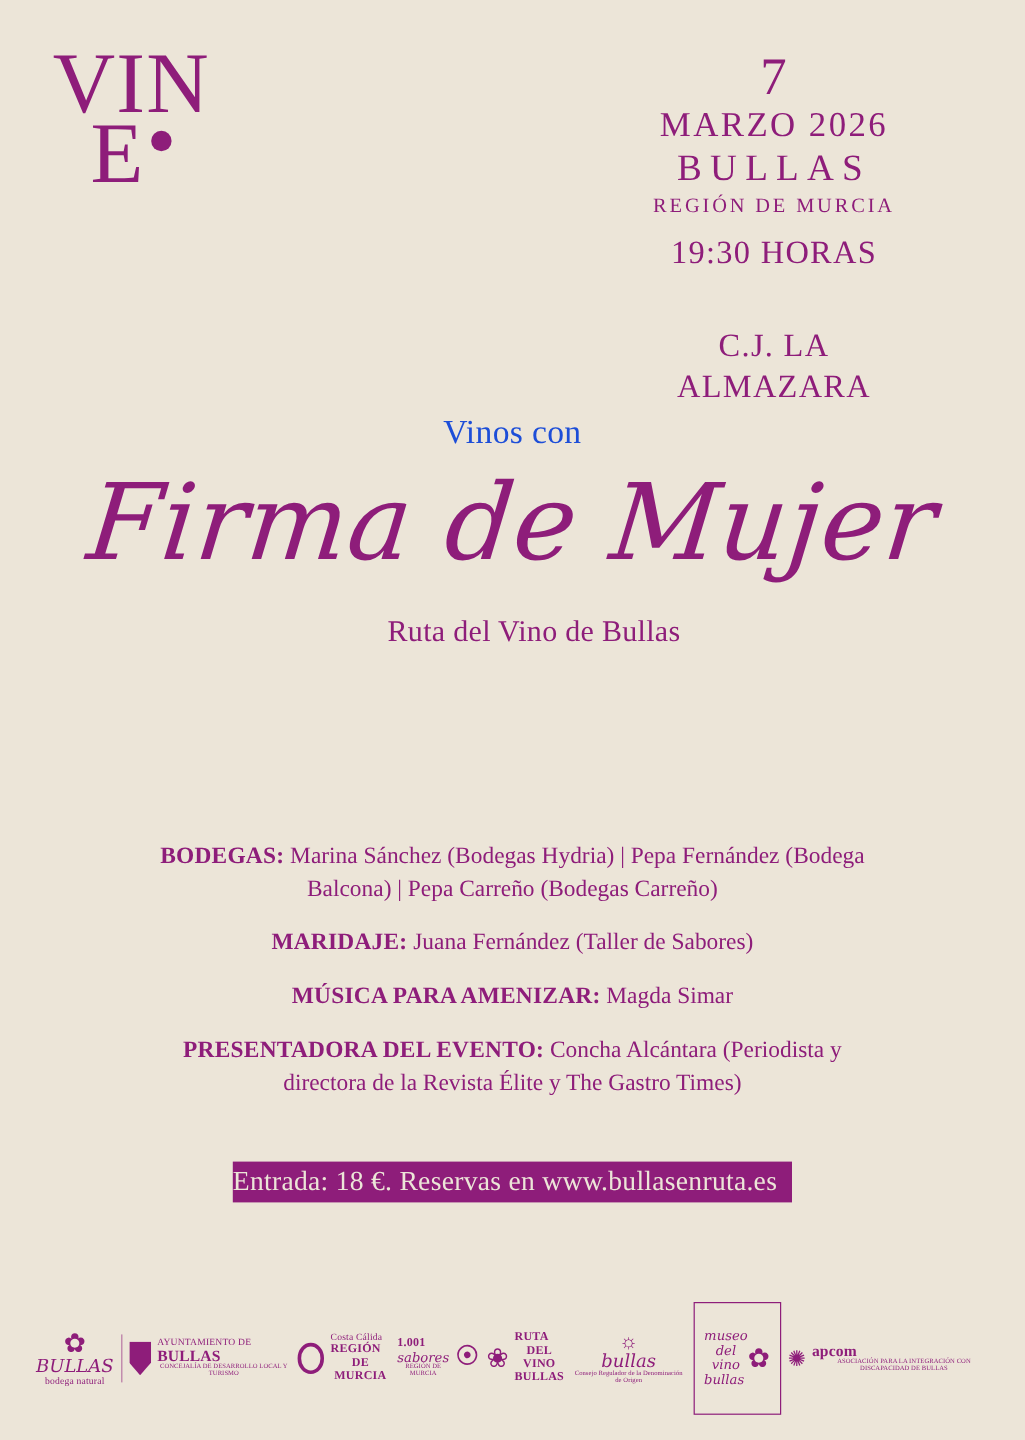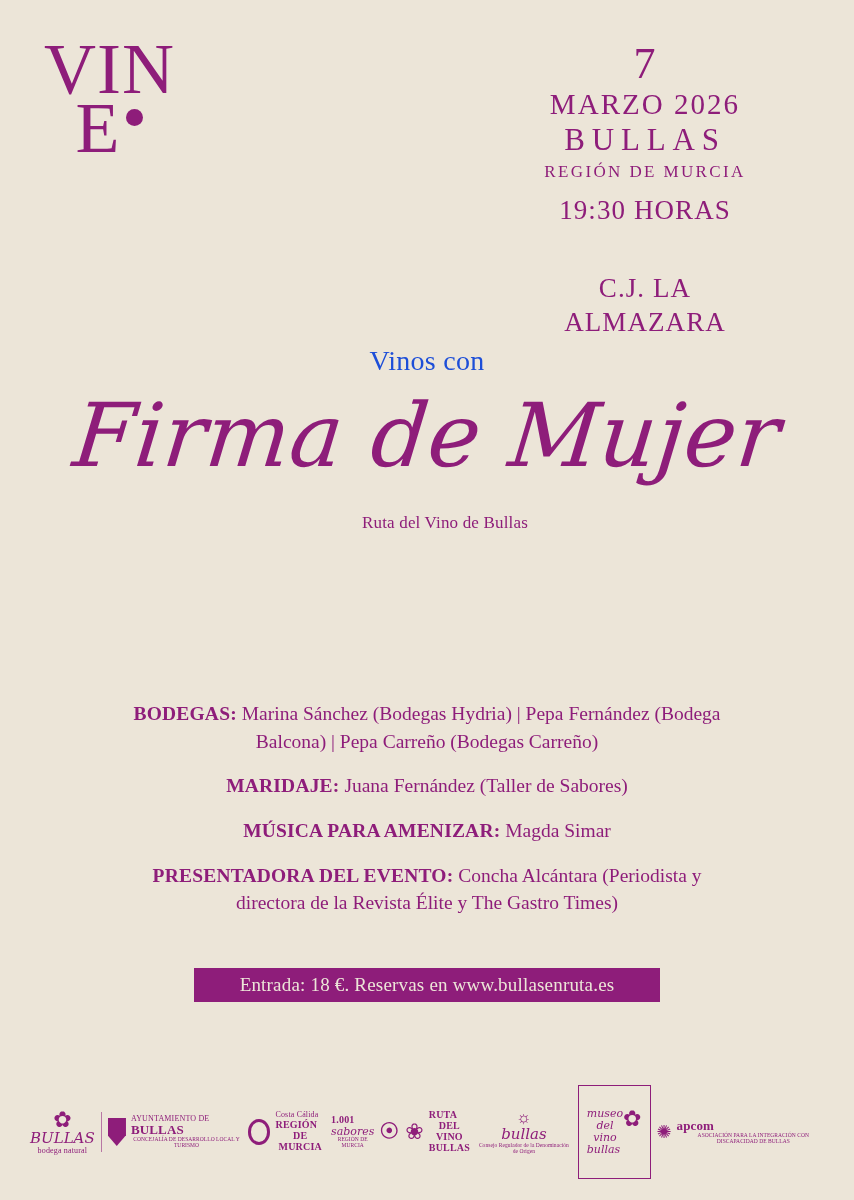--- a/index.html
+++ b/index.html
@@ -113,21 +113,21 @@
     font-family: "DejaVu Serif", serif;
     font-style: italic;
     font-size: 88px;
     color: #8e1d7a;
     letter-spacing: 0.005em;
     line-height: 1.25;
     transform: skewX(-6deg);
   }
   .ruta {
     margin-top: 22px;
-    font-size: 17px;
+    font-size: 25px;
     color: #8e1d7a;
     letter-spacing: 0.01em;
     padding-left: 36px;
   }
 
   
   .credits {
     position: absolute;
     left: 118px;
     right: 118px;
@@ -151,22 +151,21 @@
   .ticket {
     position: absolute;
     left: 194px;
     width: 466px;
     top: 968px;
     height: 34px;
     background: #8e1d7a;
     color: #ece5d8;
     display: flex;
     align-items: center;
-    justify-content: center;
-    font-size: 19px;
+    font-size: 23px;
     letter-spacing: 0.01em;
   }
 
   
   .sponsors {
     position: absolute;
     left: 30px;
     right: 24px;
     bottom: 22px;
     height: 92px;
@@ -197,21 +196,21 @@
     border: 3px solid #8e1d7a;
   }
   .shield {
     width: 22px; height: 28px;
     background: #8e1d7a;
     clip-path: polygon(0 0, 100% 0, 100% 62%, 50% 100%, 0 62%);
   }
   .box-museo {
     border: 1.5px solid #8e1d7a;
     padding: 22px 8px;
-    display: flex; gap: 0;
+    display: flex; align-items: center; gap: 0;
   }
   .flower { font-size: 22px; line-height: 1; }
   .script-small {
     font-family: "DejaVu Serif", serif;
     font-style: italic;
     font-size: 15px;
   }
   .script-xs {
     font-family: "DejaVu Serif", serif;
     font-style: italic;

